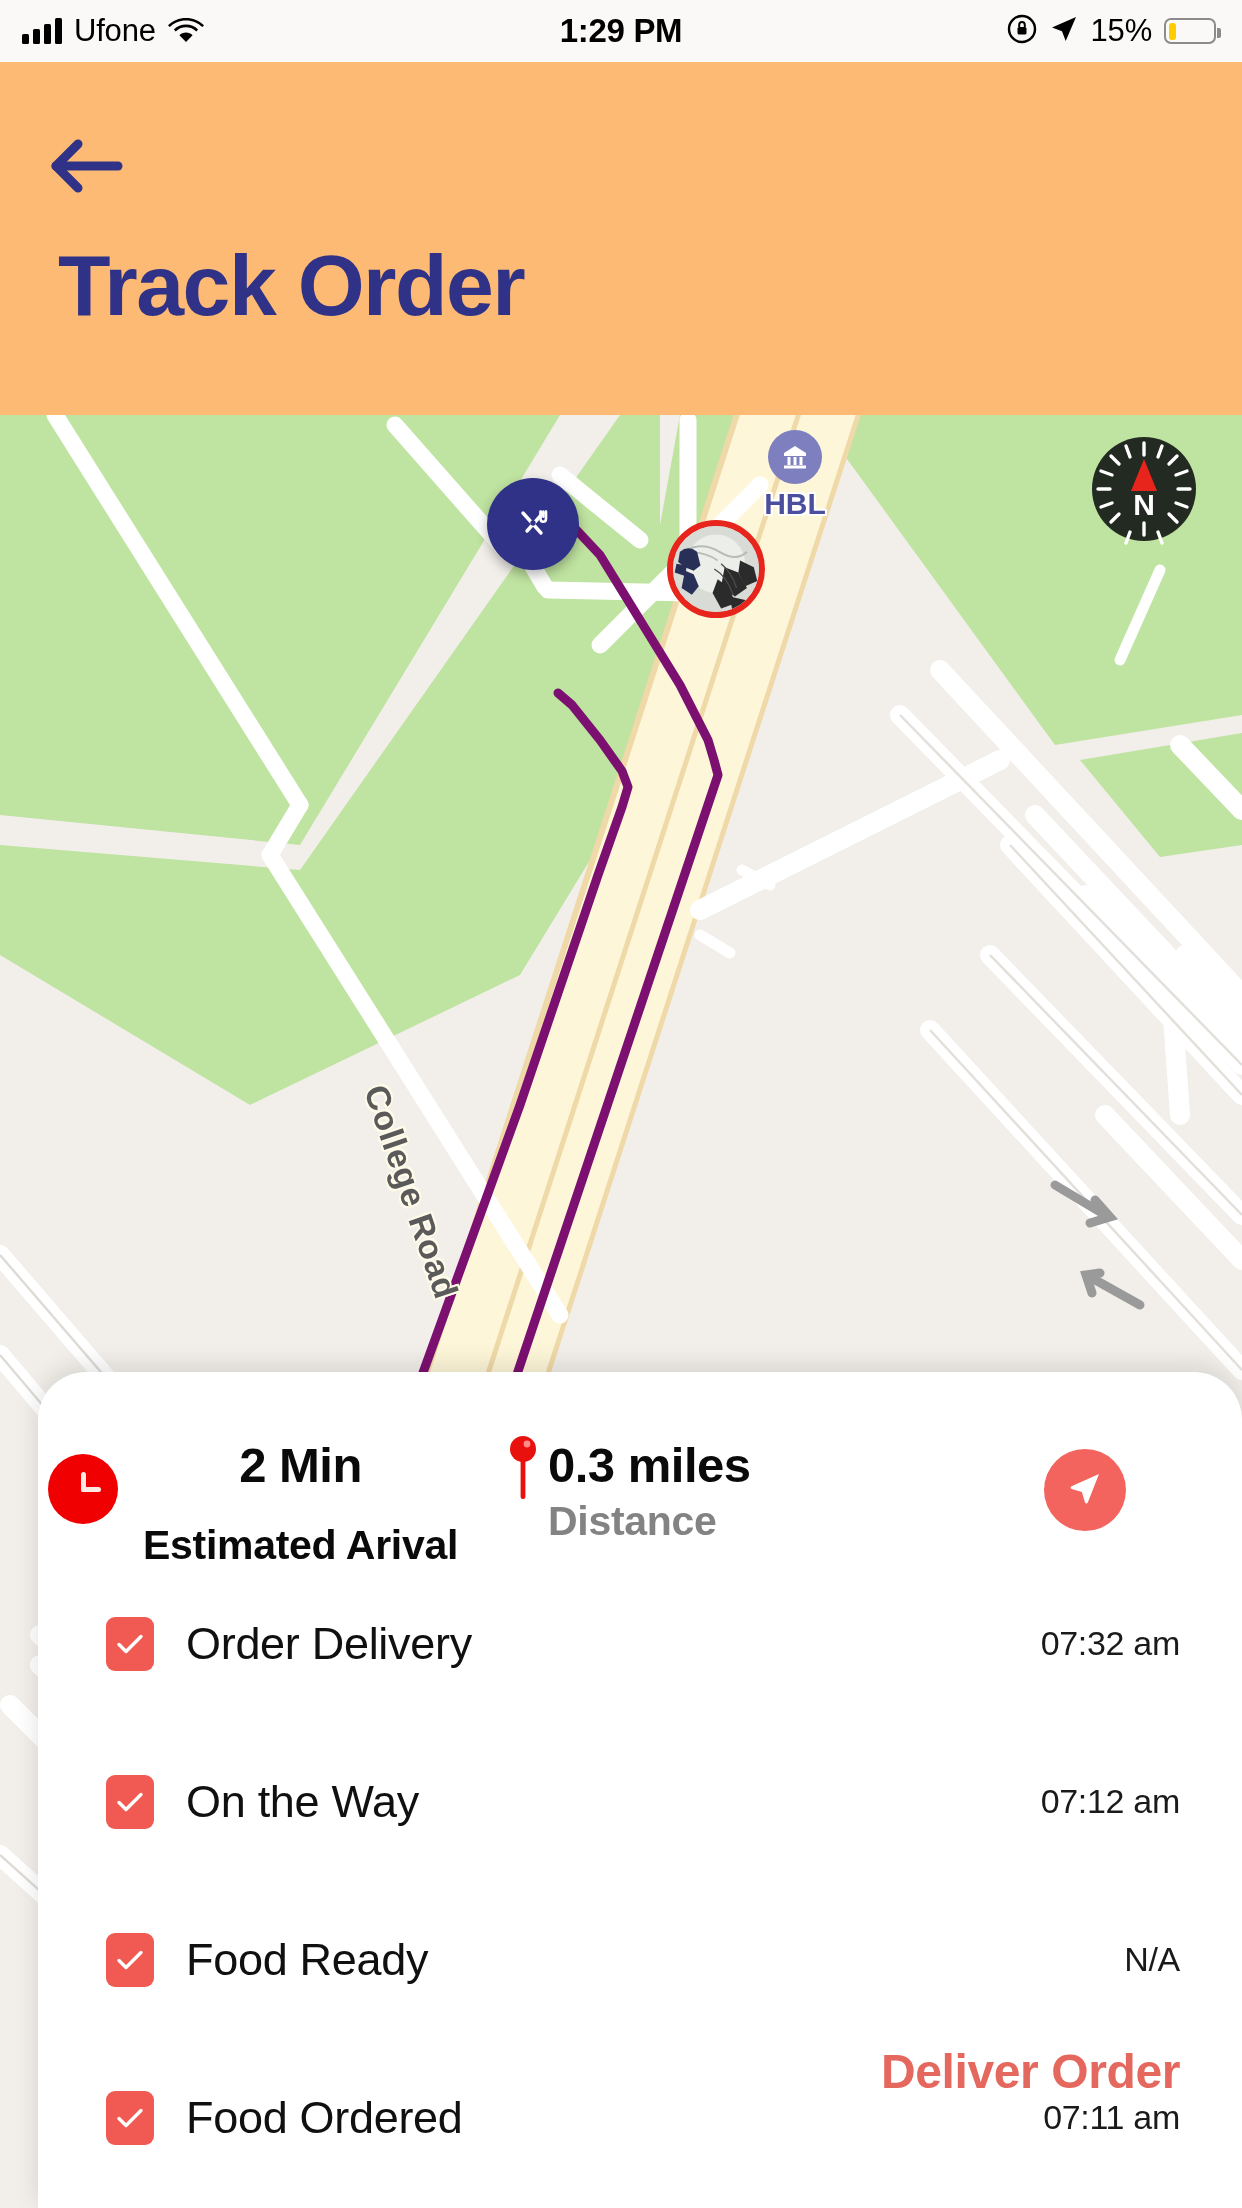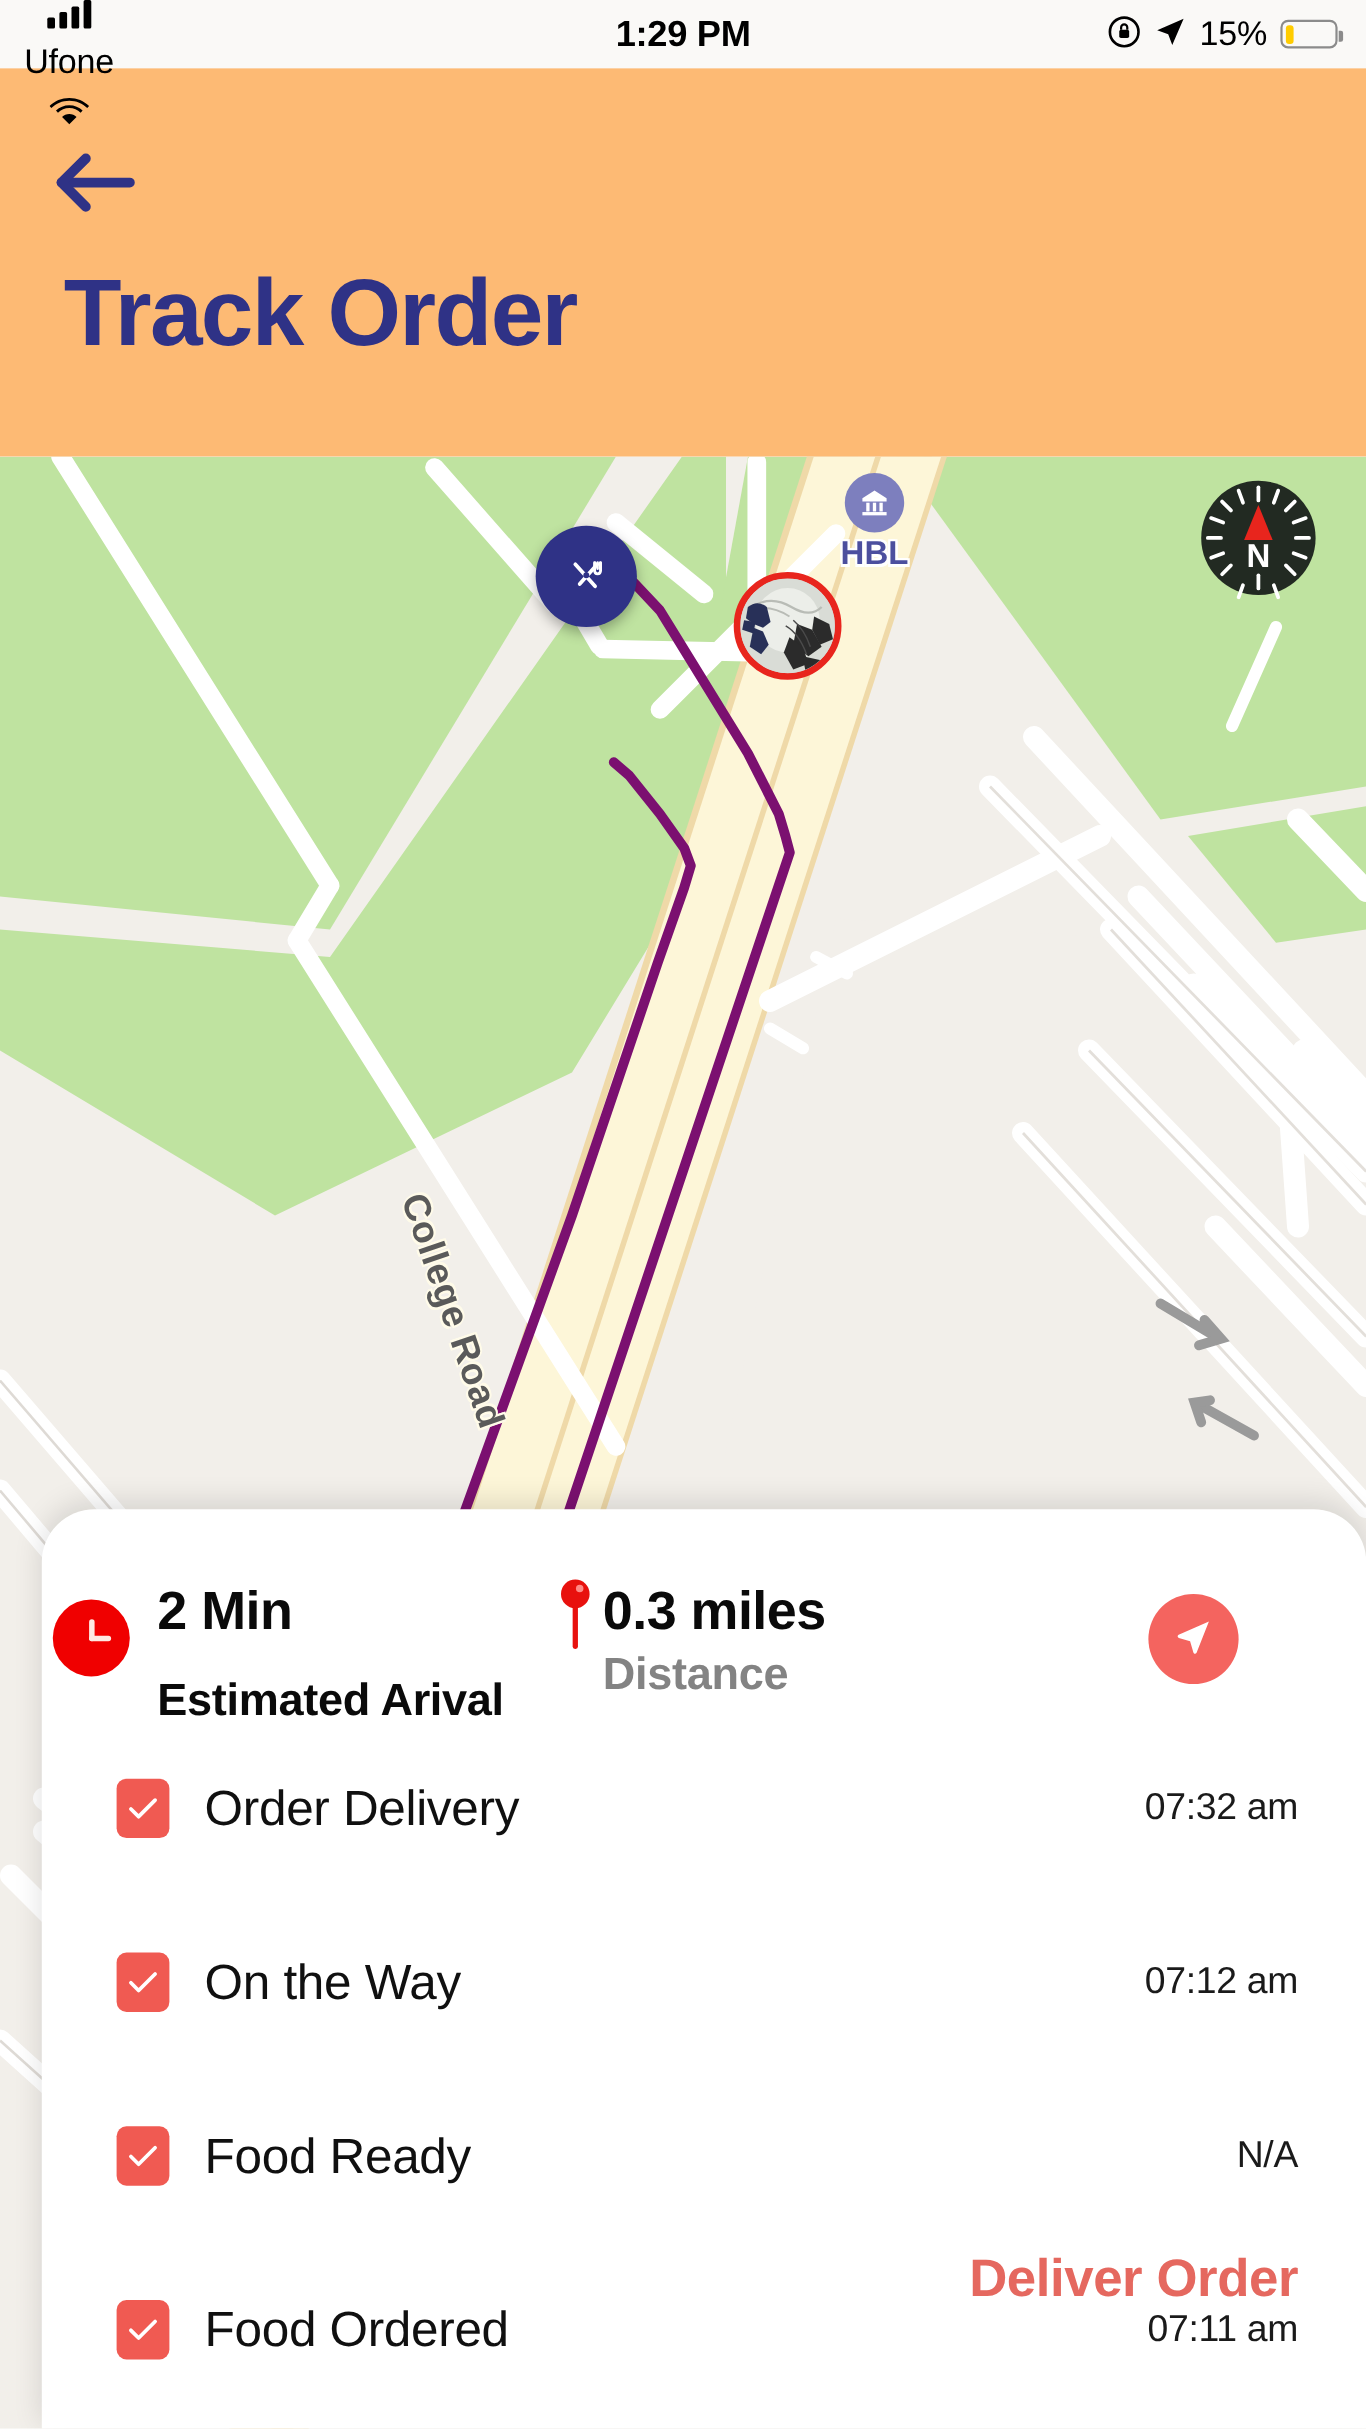--- a/index.html
+++ b/index.html
@@ -34,21 +34,20 @@
     align-items: center;
     z-index: 40;
   }
   .sb-left {
     position: absolute;
     left: 22px; top: 0;
     height: 62px;
     display: flex;
     align-items: center;
     gap: 12px;
-    flex-direction: column;
   }
   .sb-center {
     position: absolute;
     left: 0; top: 0;
     width: 1242px;
     height: 62px;
     display: flex;
     align-items: center;
     justify-content: center;
   }
@@ -272,21 +271,21 @@
     content: "";
     position: absolute;
     left: 33px; top: 33px;
     width: 20px; height: 5px;
     background: #ffe9e3;
     border-radius: 3px;
   }
   .eta-block {
     position: absolute;
     left: 105px; top: 65px;
-    text-align: left;
+    text-align: center;
   }
   .eta-value {
     font-size: 49px;
     font-weight: bold;
     color: #0a0a0a;
     line-height: 1.15;
     letter-spacing: -0.5px;
   }
   .eta-label {
     font-size: 41px;

